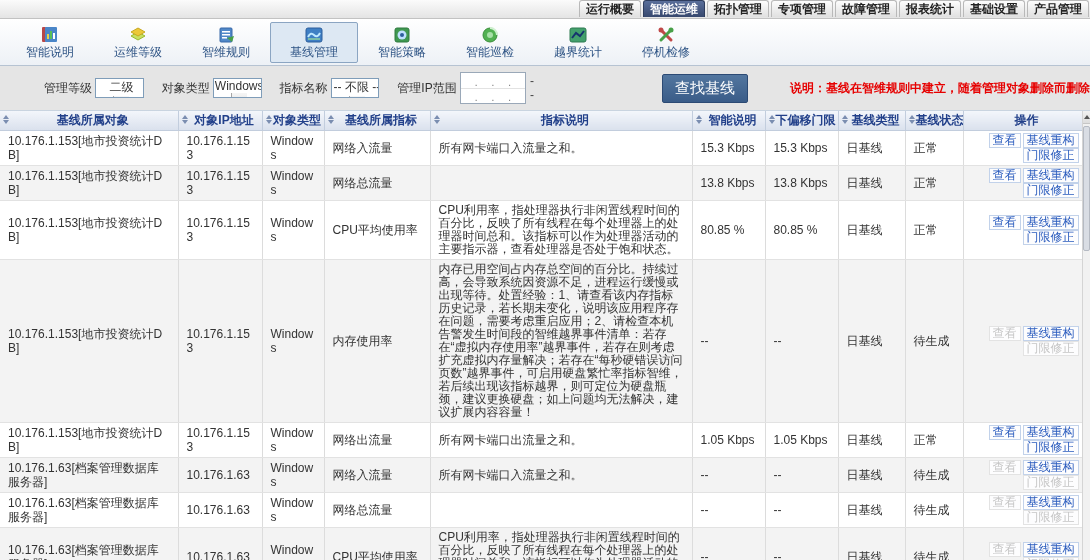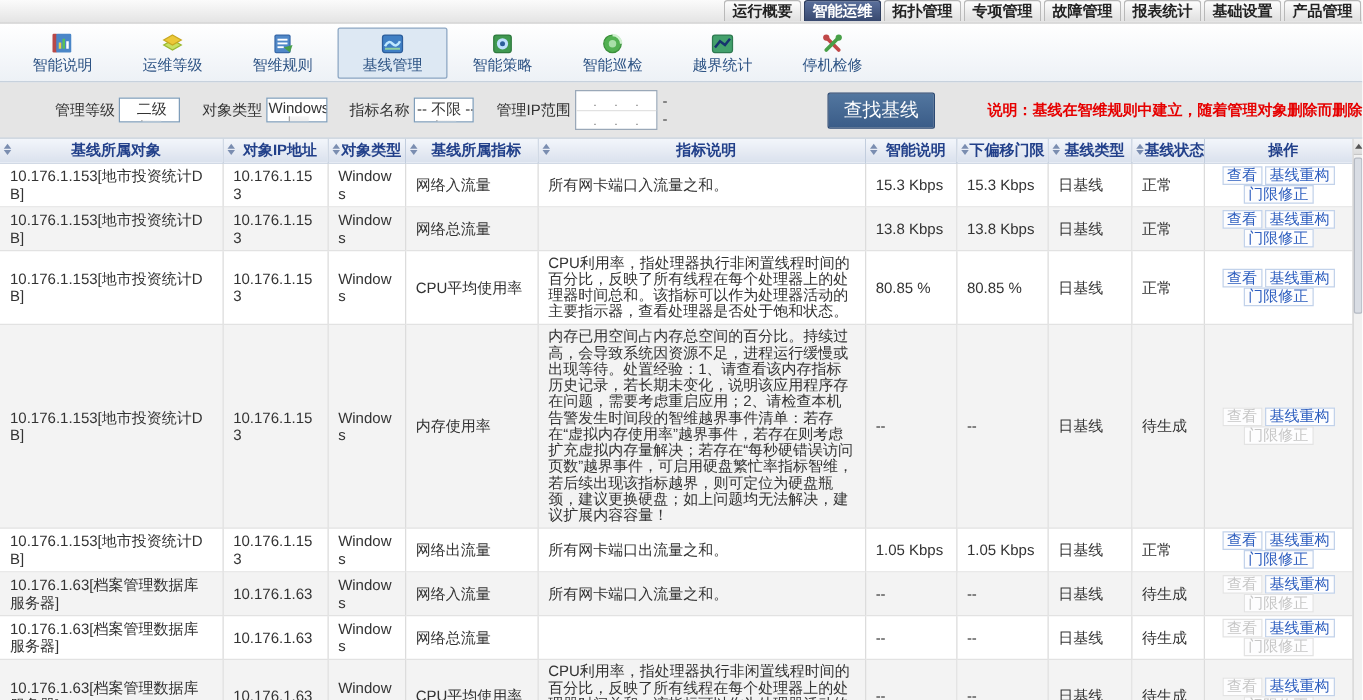--- a/index.html
+++ b/index.html
@@ -50,21 +50,21 @@
   .table-wrap { position: relative; height: 449px; overflow: hidden; }
   table { border-collapse: collapse; table-layout: fixed; width: 1082px; font-size: 12px; }
   th { background: linear-gradient(#f3f6fb,#dae1ed); color: #22408a; font-weight: bold;
     height: 18px; border: 1px solid #c2cddd; border-top: none; position: relative;
     text-align: center; padding: 1px 2px 1px 10px; white-space: nowrap; overflow: hidden; cursor: pointer; }
   th:first-child { border-left: none; }
   td { border-right: 1px solid #dcdcdc; border-bottom: 1px solid #e2e2e2; padding: 3px 8px;
     vertical-align: middle; color: #333; line-height: 14px; word-break: break-all; overflow: hidden; }
   .cell-desc { line-height: 13px; }
   tr.alt { background: #f3f3f3; }
-  td.actions { text-align: center; padding: 1px 2px; }
+  td.actions { text-align: right; padding: 1px 2px; }
   .chip { display: inline-block; border: 1px solid #c2d2ea; color: #2b5cbe; padding: 0 3px;
     margin: 0 1px; line-height: 13px; cursor: pointer; background: #fdfdfe; white-space: nowrap; }
   .chip.off { color: #c6c6c6; border-color: #e3e3e3; cursor: default; }
   .sort { position: absolute; left: 3px; top: 4px; }
   .sort i { display: block; width: 0; height: 0; border-left: 3px solid transparent; border-right: 3px solid transparent; }
   .sort i.up { border-bottom: 4px solid #7a8db0; margin-bottom: 1px; }
   .sort i.dn { border-top: 4px solid #7a8db0; }
 
   
   .vscroll { position: absolute; right: 0; top: 0; width: 8px; height: 449px;

